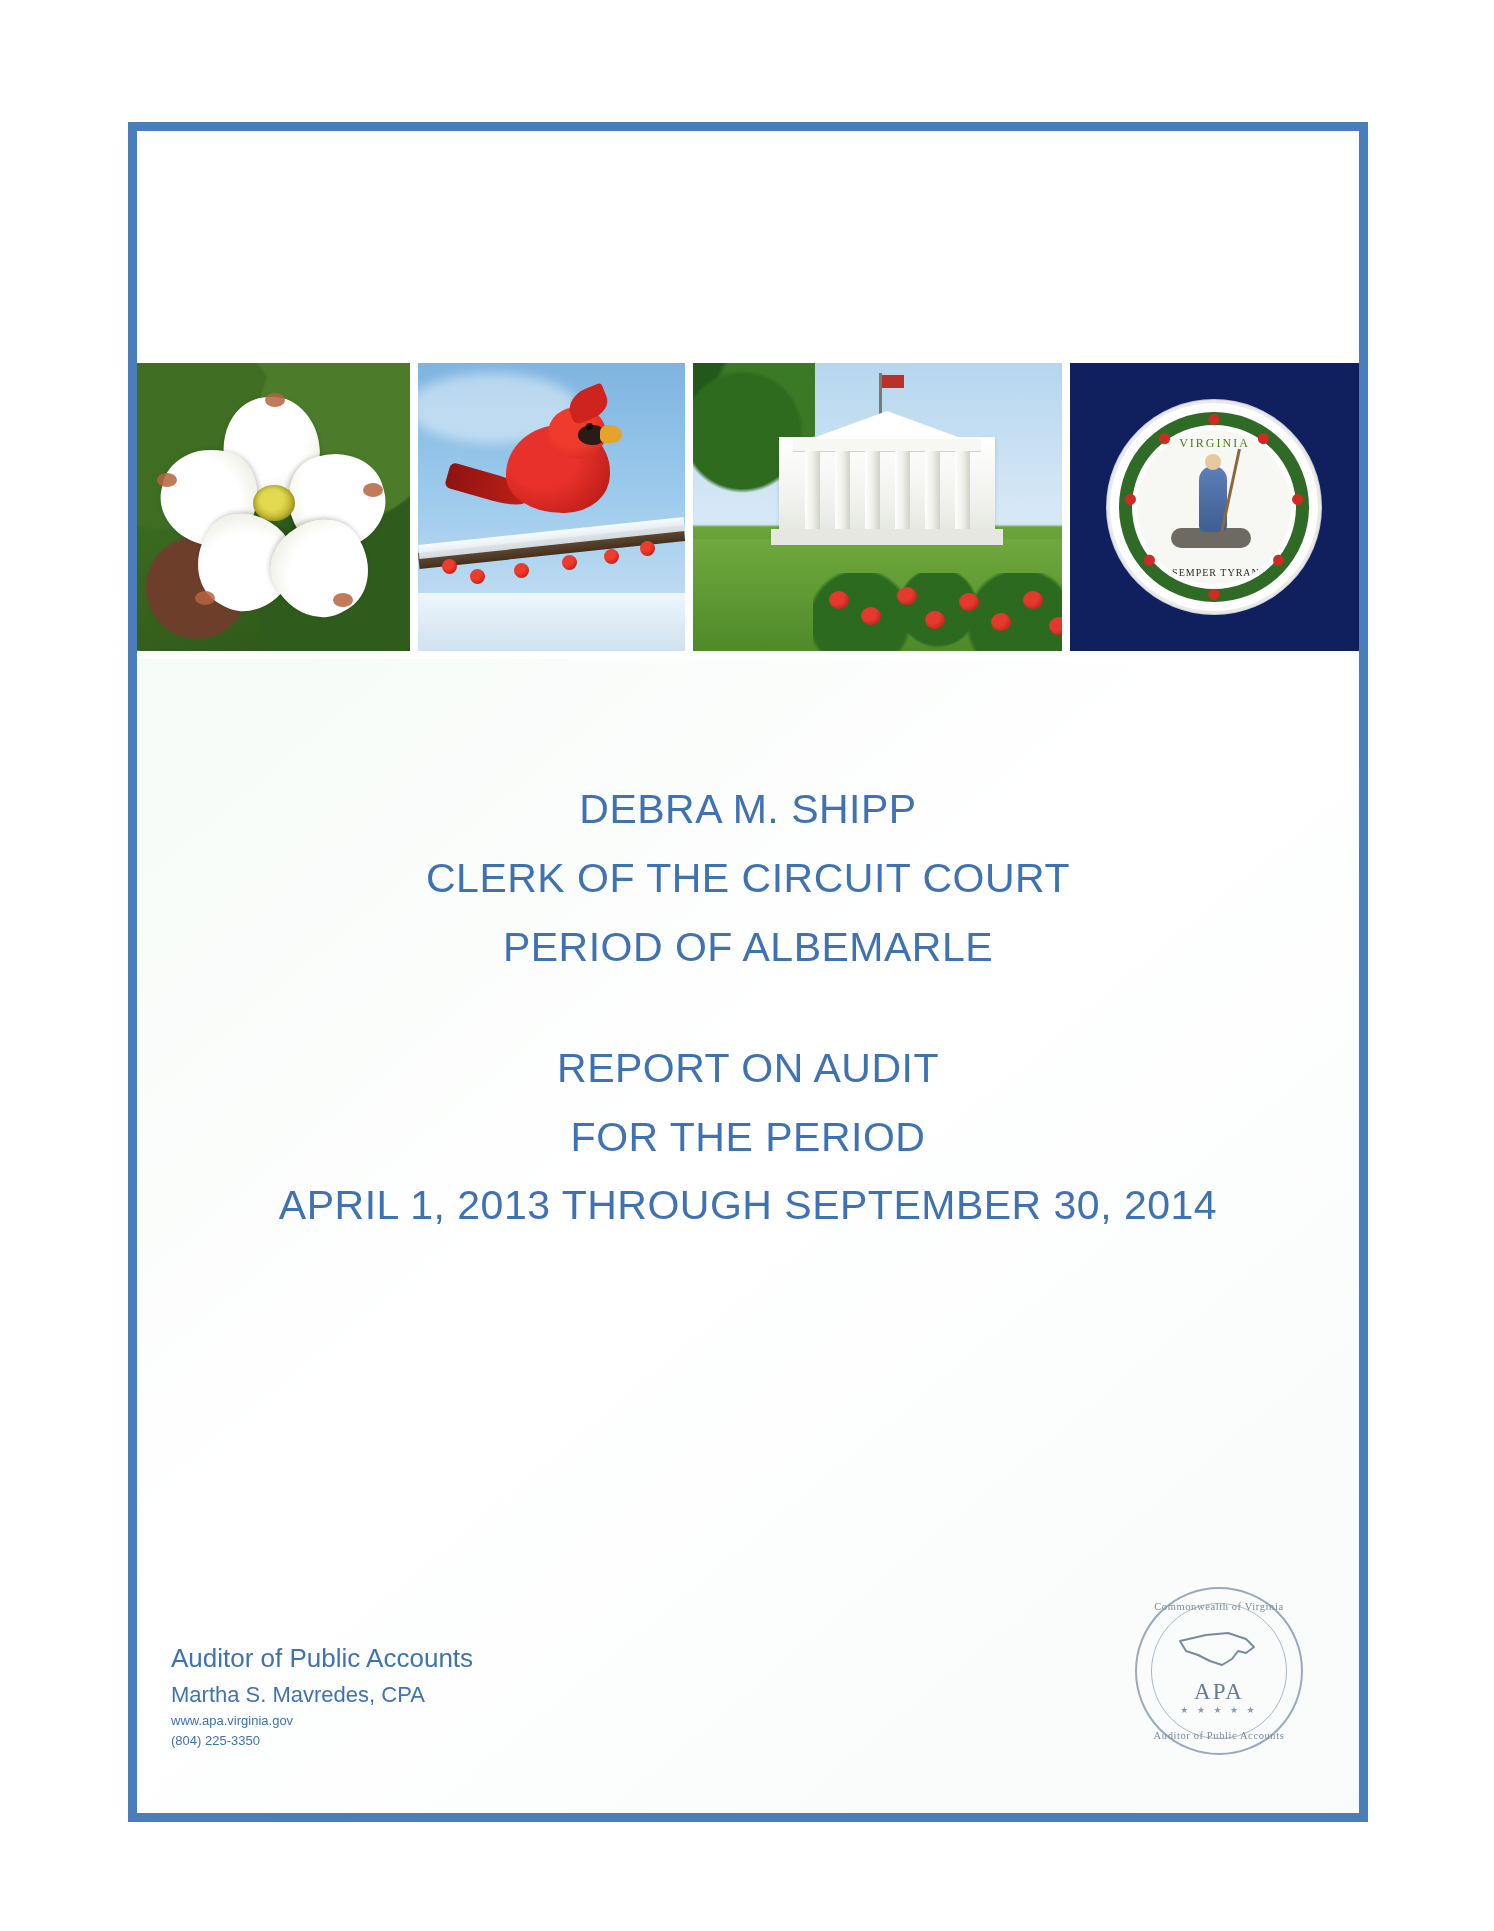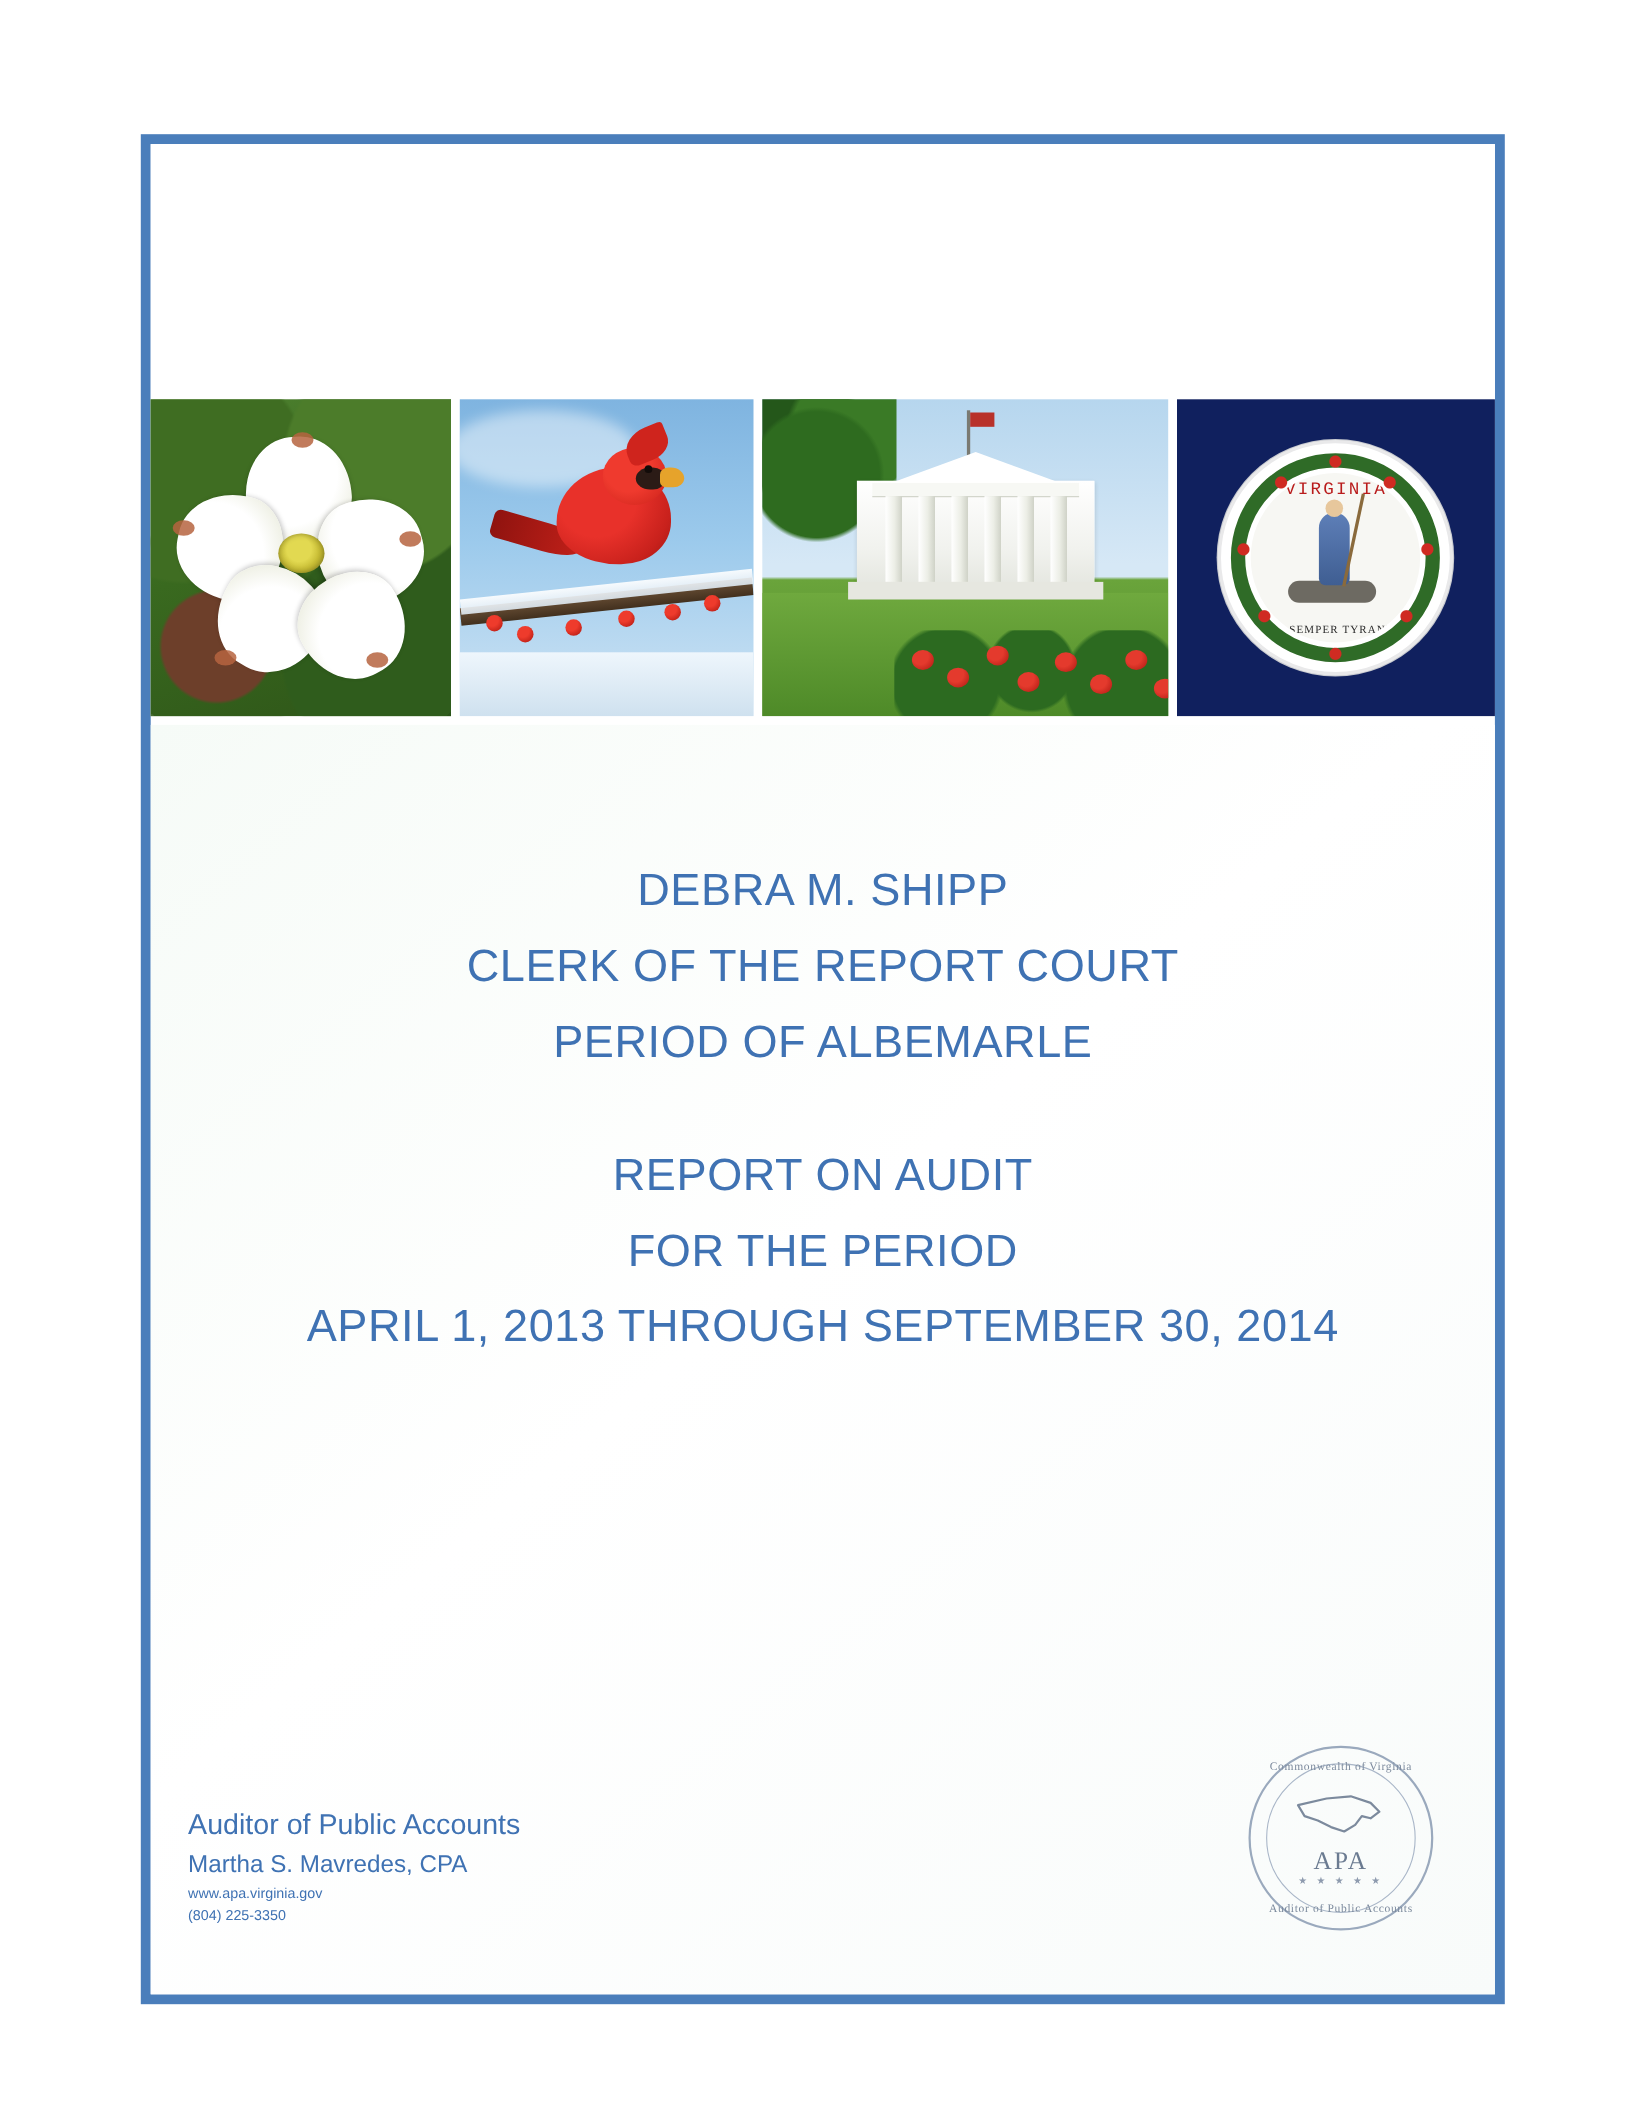--- a/index.html
+++ b/index.html
@@ -352,24 +352,24 @@
     position: absolute;
     left: 34px; top: 98px;
     width: 80px; height: 20px;
     background: #6d6a62;
     border-radius: 10px;
   }
   .seal-word-top {
     position: absolute;
     left: 0; right: 0; top: 6px;
     text-align: center;
-    font-family: Liberation Mono, monospace;
-    font-size: 16px;
+    font-family: Liberation Serif, serif;
+    font-size: 12px;
     letter-spacing: 2px;
-    color: #b91c1c;
+    color: #4d7c0f;
   }
   .seal-word-bottom {
     position: absolute;
     left: 0; right: 0; bottom: 6px;
     text-align: center;
     font-family: "Liberation Serif", serif;
     font-size: 10px;
     letter-spacing: 1px;
     color: #2b2b2b;
   }
@@ -563,21 +563,21 @@
           <div class="seal-word-bottom">SIC SEMPER TYRANNIS</div>
         </div>
       </div>
 
     </div>
 
     <div class="body-area">
 
       <div class="title-block">
         <div class="title-line">DEBRA M. SHIPP</div>
-        <div class="title-line">CLERK OF THE REPORT COURT</div>
+        <div class="title-line">CLERK OF THE CIRCUIT COURT</div>
         <div class="title-line">PERIOD OF ALBEMARLE</div>
         <div class="title-gap"></div>
         <div class="title-line">REPORT ON AUDIT</div>
         <div class="title-line">FOR THE PERIOD</div>
         <div class="title-line">APRIL 1, 2013 THROUGH SEPTEMBER 30, 2014</div>
       </div>
 
       <div class="footer-block">
         <div class="footer-name1">Auditor of Public Accounts</div>
         <div class="footer-name2">Martha S. Mavredes, CPA</div>

